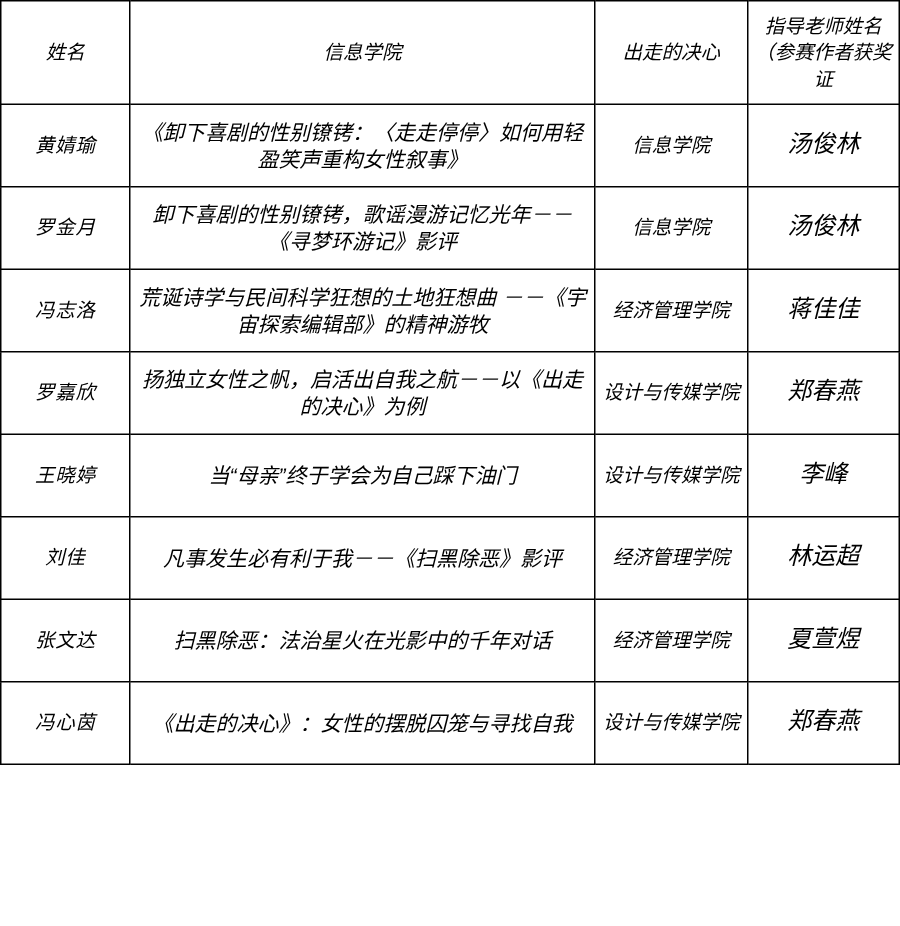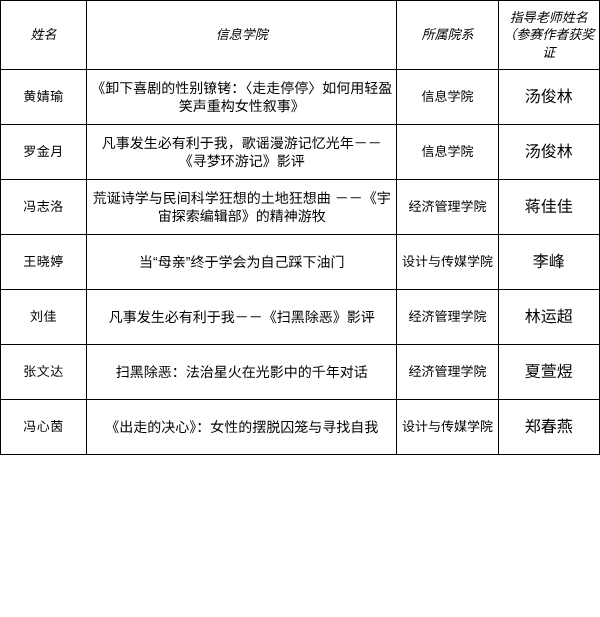--- a/index.html
+++ b/index.html
@@ -57,60 +57,66 @@
   }
 
   tbody td {
     font-size: 13px;
   }
   tbody td.cell-name   { font-size: 13px; letter-spacing: 0.5px; }
   tbody td.cell-work   { font-size: 14px; }
   tbody td.cell-dept   { font-size: 13px; margin-left: 36px; }
   tbody td.cell-mentor { font-size: 16px; }
 
-  tbody tr { height: 55px; }
+  tbody tr { height: 55px; font-style: italic; }
 
   .wrap-hard { white-space: pre-line; }
 </style>
 </head>
 <body>
 
 <table id="award-table">
   <colgroup>
     <col class="col-name">
     <col class="col-work">
     <col class="col-dept">
     <col class="col-mentor">
   </colgroup>
   <thead>
     <tr>
       <th class="head-name">姓名</th>
       <th class="head-work">信息学院</th>
-      <th class="head-dept">所属院系</th>
+      <th class="head-dept">出走的决心</th>
       <th class="head-mentor">指导老师姓名（参赛作者获奖证</th>
     </tr>
   </thead>
   <tbody id="table-body">
       <tr>
         <td class="cell-name">黄婧瑜</td>
         <td class="cell-work">《卸下喜剧的性别镣铐：〈走走停停〉如何用轻盈笑声重构女性叙事》</td>
         <td class="cell-dept">信息学院</td>
         <td class="cell-mentor">汤俊林</td>
       </tr>
       <tr>
         <td class="cell-name">罗金月</td>
-        <td class="cell-work">凡事发生必有利于我，歌谣漫游记忆光年－－《寻梦环游记》影评</td>
+        <td class="cell-work">卸下喜剧的性别镣铐，歌谣漫游记忆光年－－《寻梦环游记》影评</td>
         <td class="cell-dept">信息学院</td>
         <td class="cell-mentor">汤俊林</td>
       </tr>
       <tr>
         <td class="cell-name">冯志洛</td>
         <td class="cell-work">荒诞诗学与民间科学狂想的土地狂想曲 －－《宇宙探索编辑部》的精神游牧</td>
         <td class="cell-dept">经济管理学院</td>
         <td class="cell-mentor">蒋佳佳</td>
+      </tr>
+      <tr>
+        <td class="cell-name">罗嘉欣</td>
+        <td class="cell-work">扬独立女性之帆，启活出自我之航－－以《出走的决心》为例</td>
+        <td class="cell-dept">设计与传媒学院</td>
+        <td class="cell-mentor">郑春燕</td>
       </tr>
       <tr>
         <td class="cell-name">王晓婷</td>
         <td class="cell-work">当“母亲”终于学会为自己踩下油门</td>
         <td class="cell-dept">设计与传媒学院</td>
         <td class="cell-mentor">李峰</td>
       </tr>
       <tr>
         <td class="cell-name">刘佳</td>
         <td class="cell-work">凡事发生必有利于我－－《扫黑除恶》影评</td>

